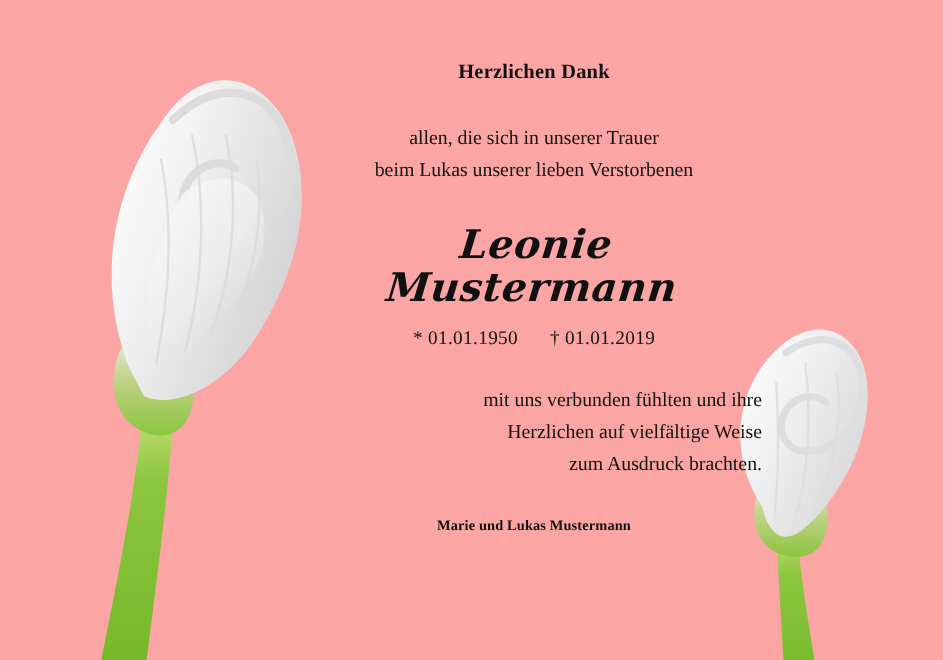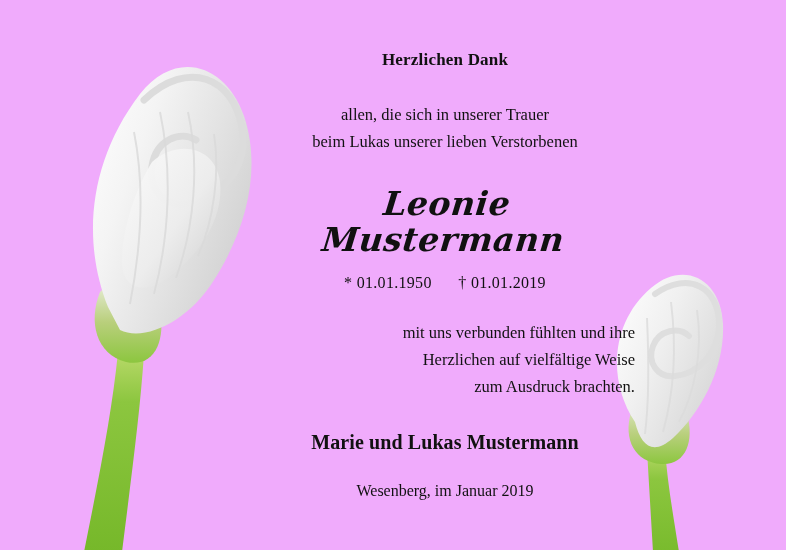--- a/index.html
+++ b/index.html
@@ -11,21 +11,21 @@
     height: 550px;
     background: #ffffff;
     font-family: "Liberation Serif", serif;
     color: #111111;
     overflow: hidden;
   }
   .card {
     position: relative;
     width: 786px;
     height: 550px;
-    background: #f0abfc;
+    background: #fca5a5;
     overflow: hidden;
   }
 
   
   .flower {
     position: absolute;
     pointer-events: none;
   }
 
   .flower-left {
@@ -86,21 +86,21 @@
   }
 
   .body-text {
     font-size: 16.5px;
     line-height: 1.62;
     margin: 0 0 30px 0;
     text-align: right;
   }
 
   .signers {
-    font-size: 20px;
+    font-size: 12px;
     font-weight: bold;
     margin: 0 0 28px 0;
     letter-spacing: 0.1px;
     font-family: Liberation Serif, serif;
   }
 
   .place-date {
     font-size: 16px;
     margin: 0;
   }
@@ -213,16 +213,15 @@
     </div>
 
     <div class="body-text">
       <div>mit uns verbunden fühlten und ihre</div>
       <div>Herzlichen auf vielfältige Weise</div>
       <div>zum Ausdruck brachten.</div>
     </div>
 
     <div class="signers">Marie und Lukas Mustermann</div>
 
-    <div class="place-date">Wesenberg, im Januar 2019</div>
   </div>
 
 </div>
 
 </body></html>

